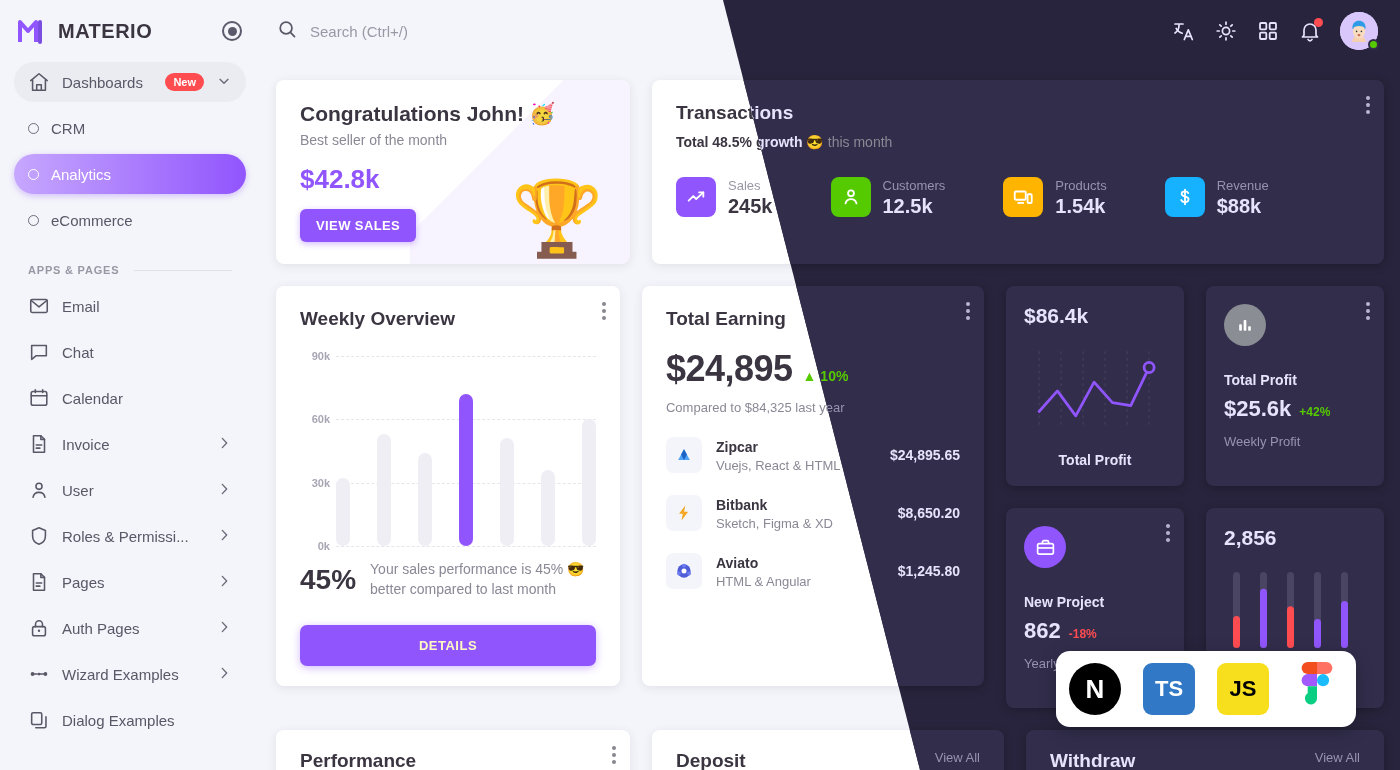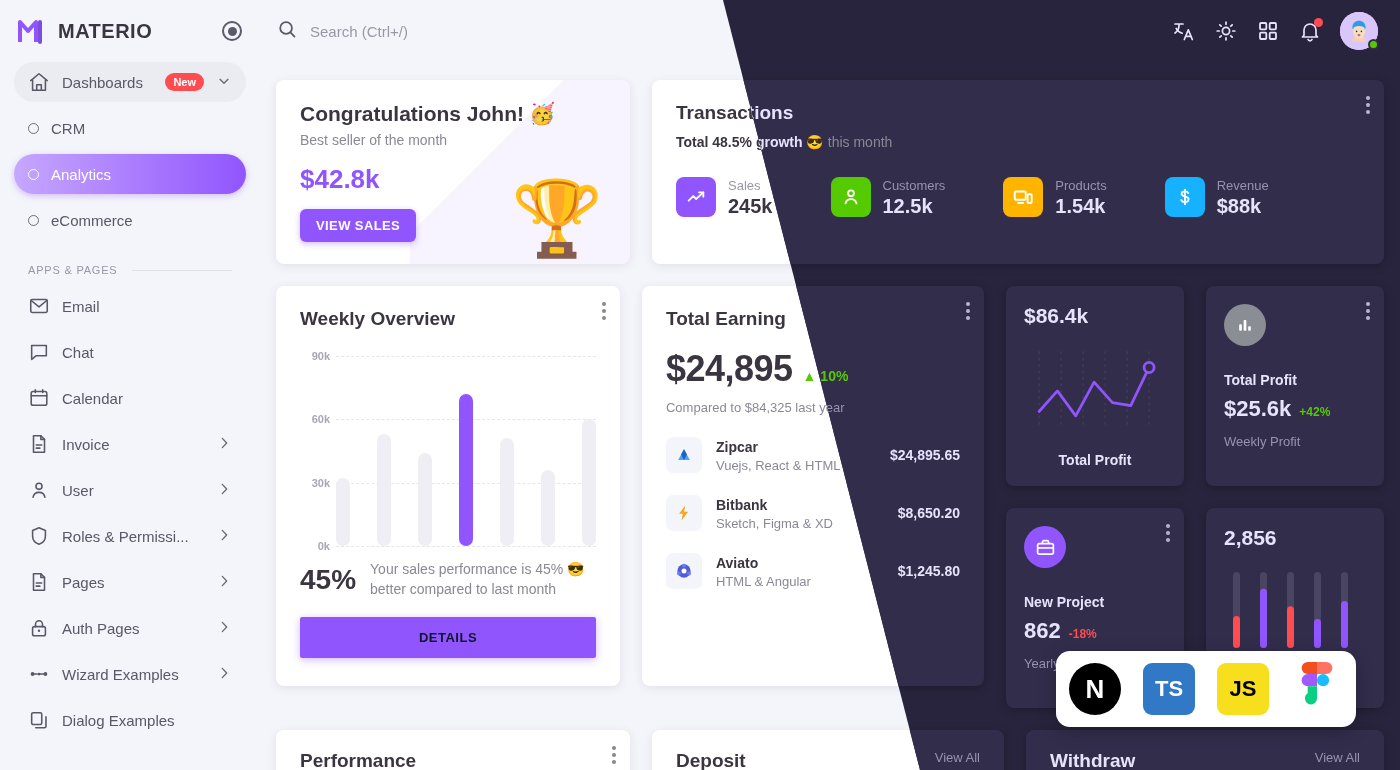--- a/index.html
+++ b/index.html
@@ -50,21 +50,21 @@
   .badge-new {
     background: #FF4C51; color: #fff; font-size: 11px; font-weight: 700;
     border-radius: 10px; padding: 2px 8px; line-height: 1.35;
   }
   .chev { font-size: 12px; color: #6b6878; }
   .sub-item { padding-left: 14px; }
   .circ { width: 11px; height: 11px; border: 1.6px solid #6F6B7D; border-radius: 50%; }
   .nav-item.active .circ { border-color: #fff; }
   .section-label {
     display: flex; align-items: center; gap: 15px;
-    font-size: 11px; letter-spacing: .8px; color: #9A97A5; font-weight: 400;
+    font-size: 11px; letter-spacing: .8px; color: #9A97A5; font-weight: 700;
     padding: 18px 14px 10px 14px;
   }
   .section-label .rule { flex: 1; height: 1px; background: #DFE0E6; }
 
   
   .topbar { position: absolute; left: 260px; top: 0; right: 0; height: 62px; }
   .search { display: flex; align-items: center; gap: 12px; position: absolute; left: 16px; top: 18px; }
   .search .ph { font-size: 15px; color: #9B98A6; }
   .top-actions { position: absolute; right: 22px; top: 12px; display: flex; align-items: center; gap: 18px; }
   .top-ic { width: 24px; height: 24px; cursor: pointer; position: relative; }
@@ -127,22 +127,22 @@
   .ytick { position: absolute; right: 4px; font-size: 11px; color: #A9A6B4; transform: translateY(-50%); font-weight: bold; }
   .plot { position: absolute; left: 36px; right: 0; top: 0; bottom: 0; }
   .gridline { position: absolute; left: 0; right: 0; border-top: 1px dashed #E6E5EC; }
   .bars { position: absolute; inset: 0; display: flex; align-items: flex-end; justify-content: space-between; }
   .bar { width: 14px; border-radius: 7px; background: #EFEEF4; }
   .bar.hl { background: #9155FD; }
   .perf { display: flex; align-items: center; gap: 14px; margin-top: 14px; }
   .perf .pct { font-size: 28px; font-weight: 700; color: #3A3541; }
   .perf .txt { font-size: 14px; color: #8B8895; line-height: 1.4; }
   .btn-block {
-    display: block; width: 100%; margin-top: 18px; background: #9155FD; color:#0f172a;
-    border: none; border-radius: 2px; padding: 13px 0; font-size: 13px; font-weight: 600;
+    display: block; width: 100%; margin-top: 26px; background: #9155FD; color:#fef9c3;
+    border: none; border-radius: 7px; padding: 13px 0; font-size: 13px; font-weight: 600;
     letter-spacing: .5px; cursor: pointer; box-shadow: 0 2px 8px rgba(145,85,253,.4);
   }
 
   
   .earning { width: 352px; height: 400px; padding: 22px 24px 20px; }
   .earn-big { display: flex; align-items: baseline; gap: 10px; margin-top: 18px; }
   .earn-big .v { font-size: 36px; font-weight: 700; color: #3A3541; letter-spacing: -.5px; }
   .dark .earn-big .v { color: #E7E3FC; }
   .earn-big .d { font-size: 14px; font-weight: 700; color: #56CA00; }
   .earn-sub { font-size: 13px; color: #8B8895; margin-top: 10px; }

